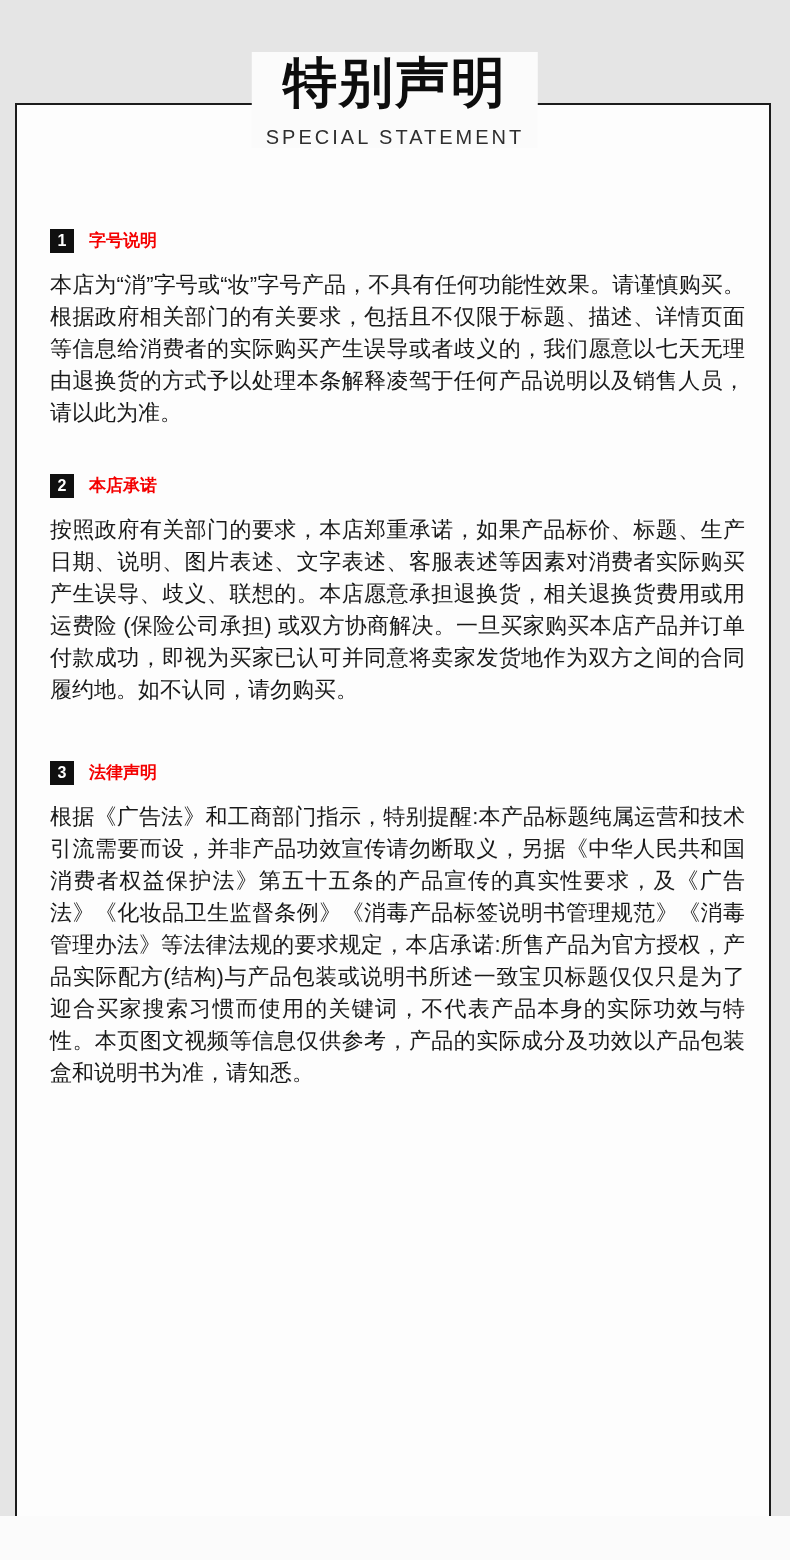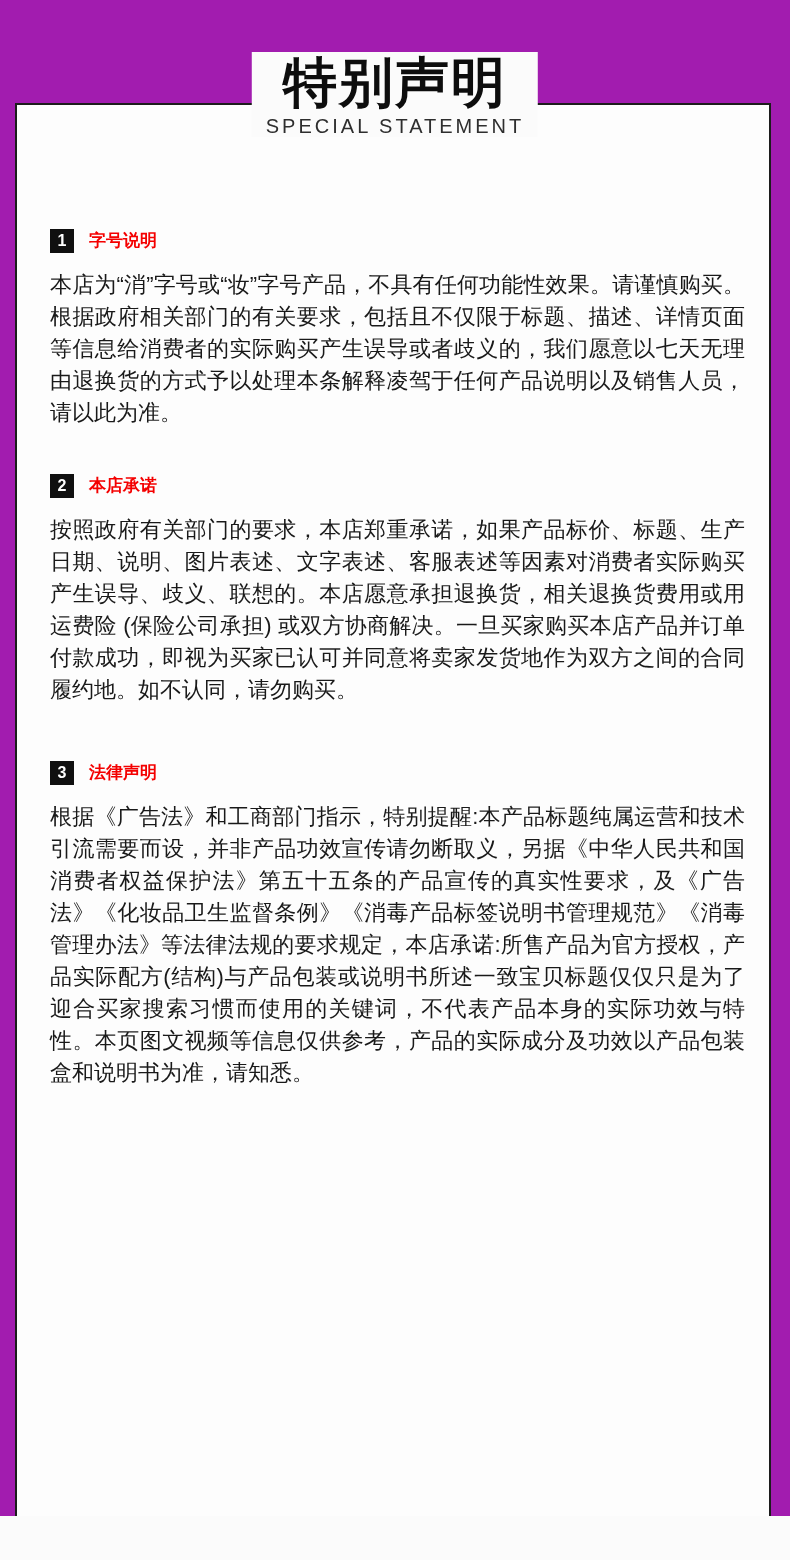--- a/index.html
+++ b/index.html
@@ -5,21 +5,21 @@
   html, body {
     margin: 0;
     padding: 0;
     background: #fbfbfb;
     font-family: "Liberation Sans", "DejaVu Sans", sans-serif;
   }
   .page {
     position: relative;
     width: 790px;
     height: 1516px;
-    background: #a21caf;
+    background: #e5e5e5;
     overflow: hidden;
   }
   
   .frame {
     position: absolute;
     left: 15px;
     top: 103px;
     width: 756px;
     height: 1432px;
     border: 2px solid #1c1c1c;
@@ -41,21 +41,21 @@
   }
   .main-title {
     margin: 0;
     font-size: 54px;
     line-height: 60px;
     font-weight: 900;
     letter-spacing: 2px;
     color: #0d0d0d;
   }
   .sub-title {
-    margin-top: 3px;
+    margin-top: 14px;
     font-size: 20px;
     line-height: 22px;
     letter-spacing: 3px;
     color: #2e2e2e;
     font-weight: 400;
   }
   
   .sec-head {
     display: flex;
     align-items: center;

